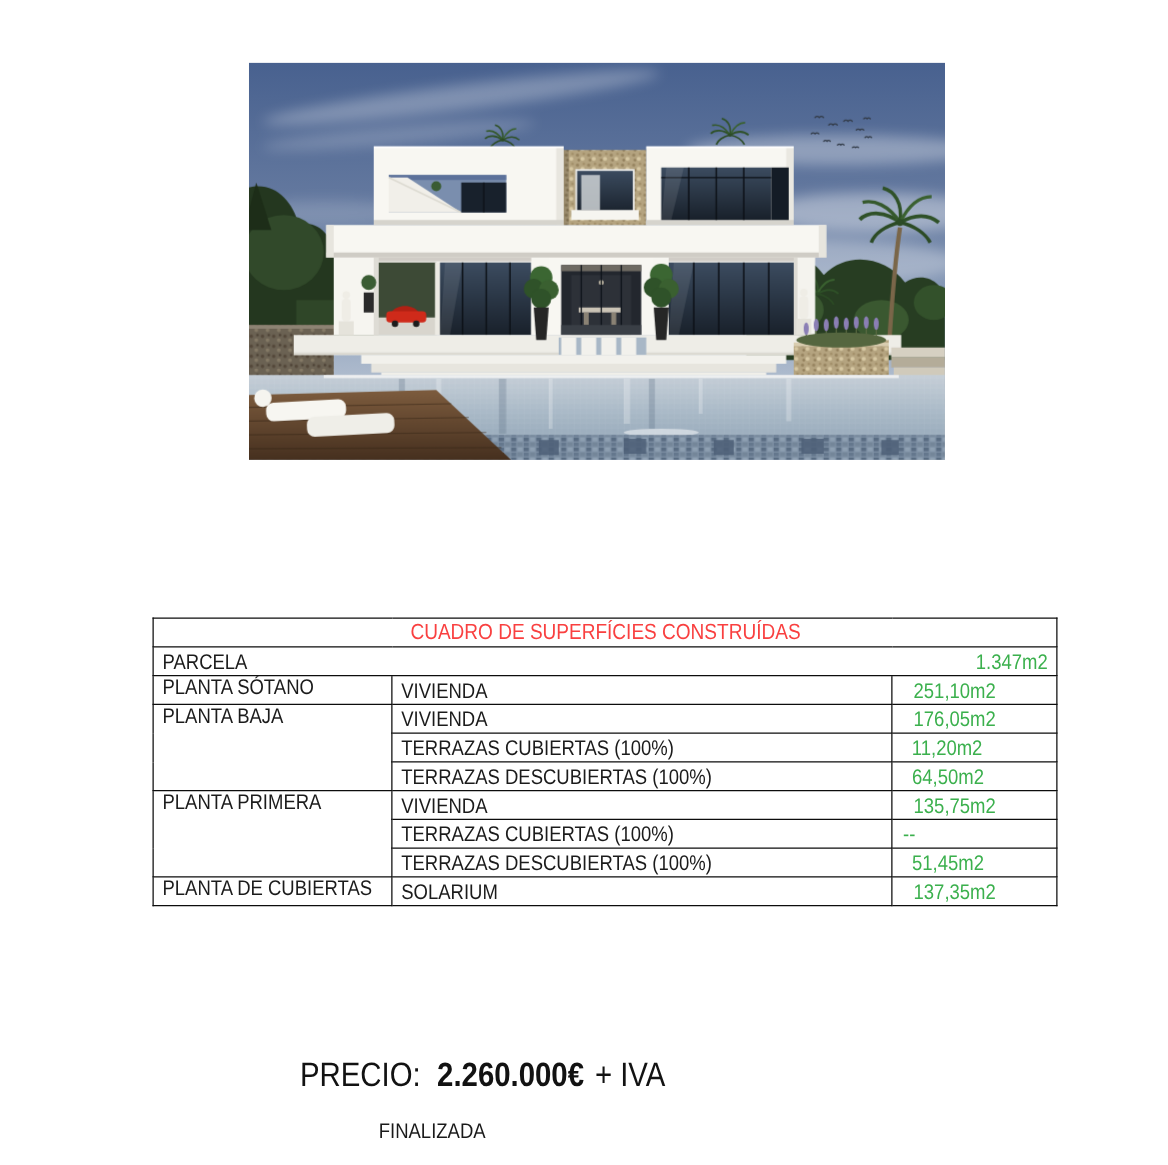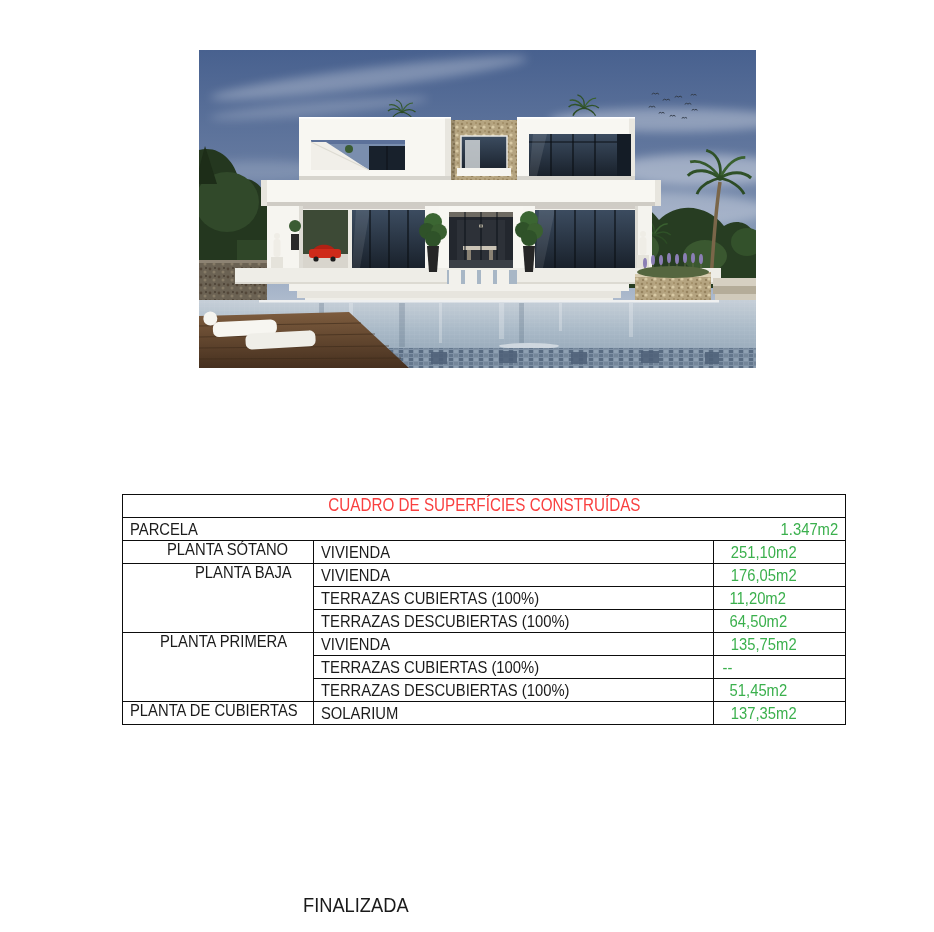--- a/index.html
+++ b/index.html
@@ -14,30 +14,30 @@
   .cond{display:inline-block;transform:scaleX(.87);transform-origin:0 50%;white-space:nowrap;}
   .cond-c{display:inline-block;transform:scaleX(.87);transform-origin:50% 50%;white-space:nowrap;}
   .cond-r{display:inline-block;transform:scaleX(.87);transform-origin:100% 50%;white-space:nowrap;}
 
   
   table.surfaces{position:absolute;left:122px;top:494px;width:723px;border-collapse:collapse;
                  table-layout:fixed;font-size:17px;line-height:1;}
   table.surfaces td{border:1.5px solid var(--border,#0d0d0d);height:22px;padding:0 7px;
                     overflow:hidden;white-space:nowrap;}
   td.title-cell{text-align:center;color:var(--title-red,#f94040);font-size:17.5px;}
-  td.floor{vertical-align:top;padding-top:4px;text-align:right;}
+  td.floor{vertical-align:top;padding-top:4px;}
   td.val{text-align:left;color:var(--value-green,#3bb04d);}
   .rowflex{display:flex;justify-content:space-between;}
   .rowflex .pv{color:var(--value-green,#3bb04d);}
   td.parcela-cell{padding-left:25px;}
 
   
   .price{position:absolute;left:240px;top:843px;font-size:27px;line-height:34px;color:#121212;}
   .price .amount{font-weight:bold;margin:0 10px 0 15px;}
-  .status{position:absolute;left:303px;top:895px;font-size:21px;line-height:20px;color:#1a1a1a;}
+  .status{position:absolute;left:303px;top:895px;font-size:17px;line-height:20px;color:#1a1a1a;}
 </style>
 </head>
 <body>
 
 <div class="page">
 
   <div class="photo">
     <svg viewBox="0 0 557 318" preserveAspectRatio="none">
       <defs>
         <linearGradient id="sky" x1="0" y1="0" x2="0" y2="1">
@@ -400,18 +400,23 @@
         <td class="val"><span class="cond-r">51,45m2</span></td>
       </tr>
       <tr>
         <td class="floor"><span class="cond">PLANTA DE CUBIERTAS</span></td>
         <td><span class="cond">SOLARIUM</span></td>
         <td class="val"><span class="cond-r">137,35m2</span></td>
       </tr>
     </tbody>
   </table>
 
+  <div class="price">
+    <span class="cond">
+      <span>PRECIO:</span><span class="amount">2.260.000€</span><span>+ IVA</span>
+    </span>
+  </div>
 
   <div class="status">
     <span class="cond">FINALIZADA</span>
   </div>
 
 </div>
 
 </body></html>

